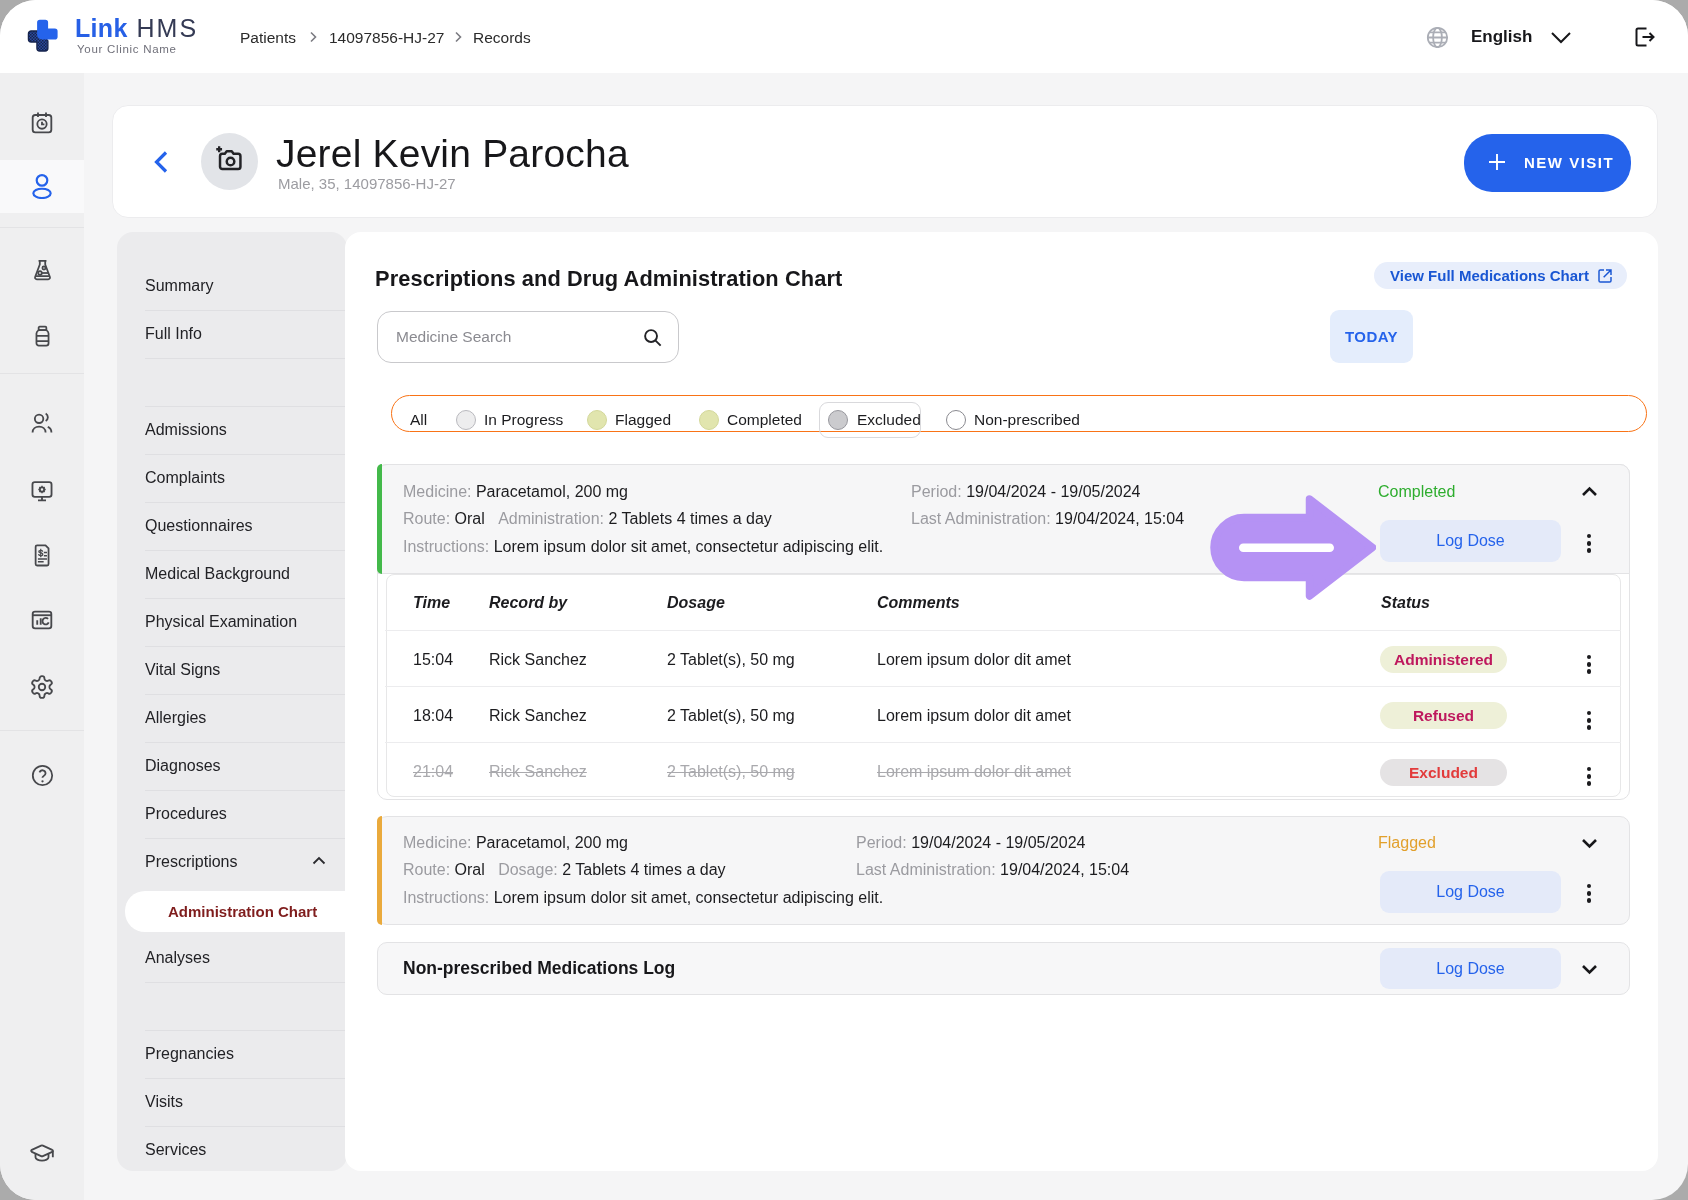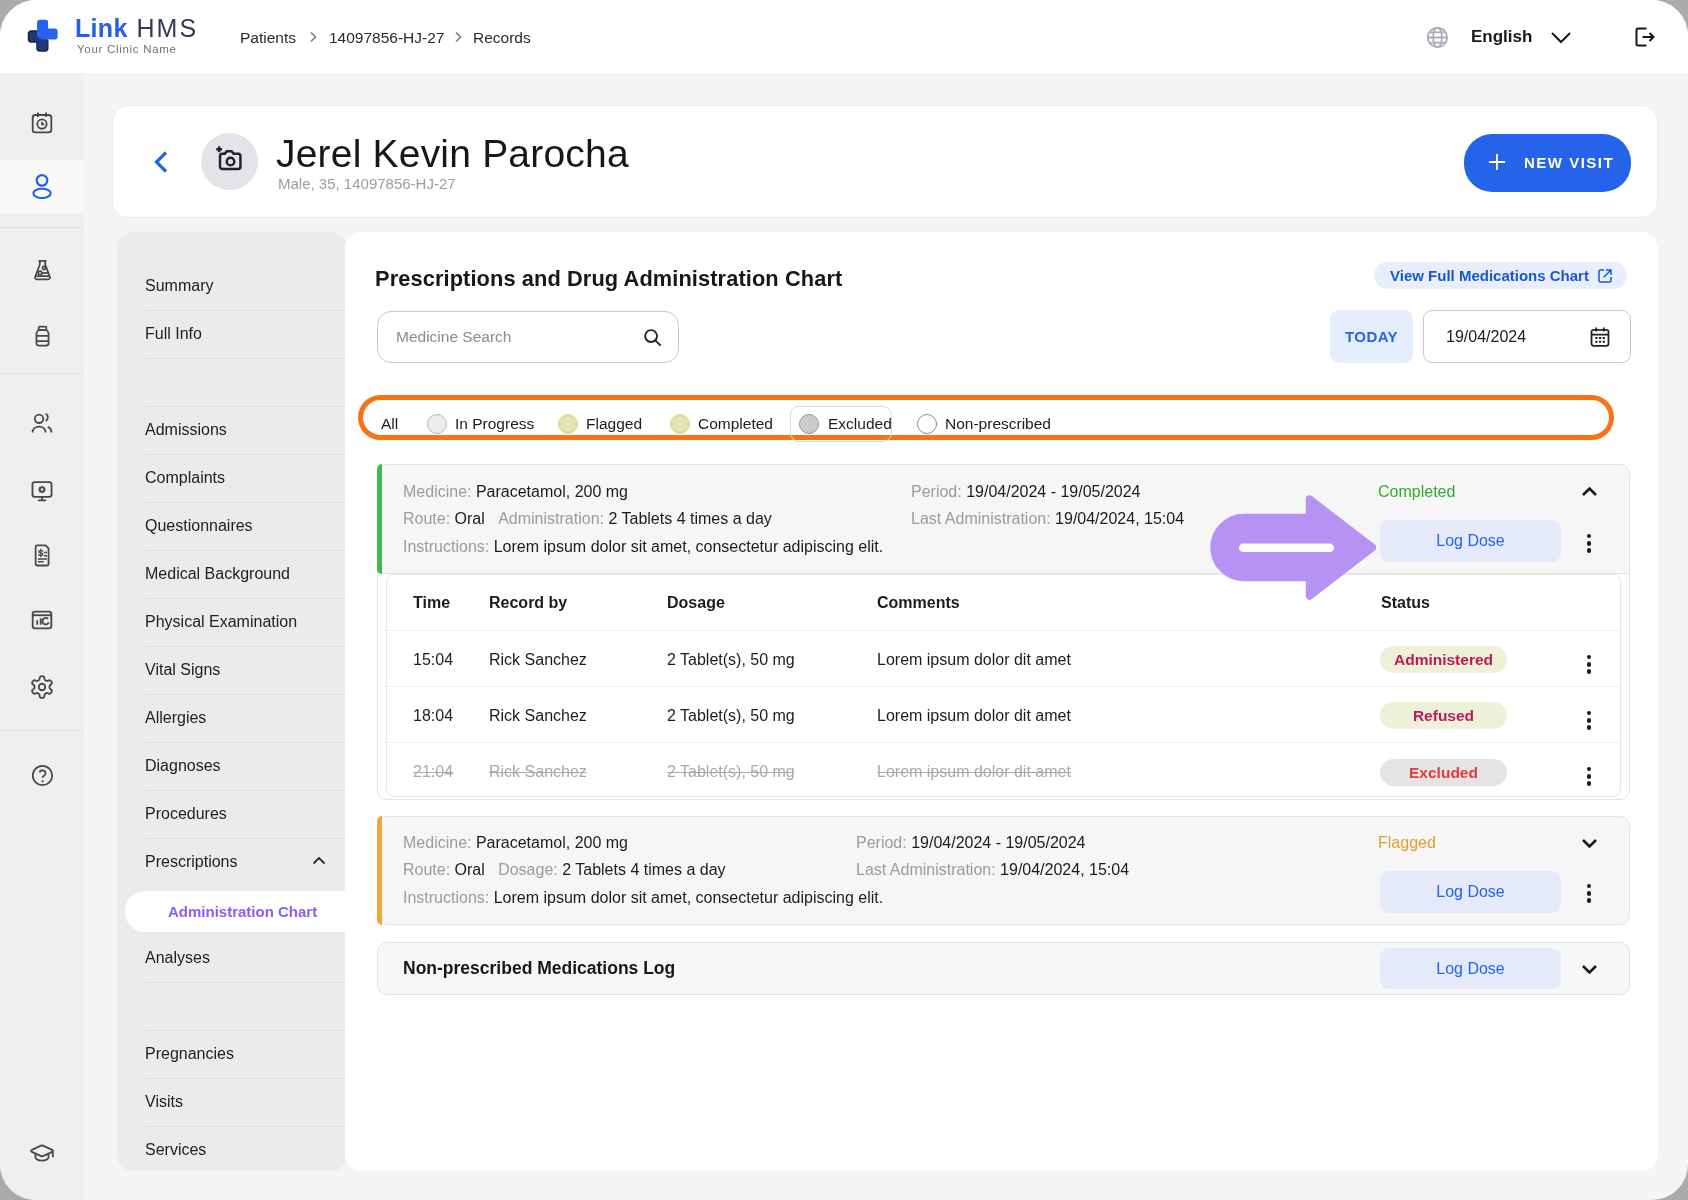--- a/index.html
+++ b/index.html
@@ -19,45 +19,45 @@
   .pcard { position:absolute; left:112px; top:105px; width:1546px; height:113px; background:#fff; border-radius:16px; border:1px solid #ececee; }
   .avatar { position:absolute; left:201px; top:133px; width:57px; height:57px; border-radius:50%; background:#e2e4e8; }
   .pname { position:absolute; left:276px; top:132px; font-size:39px; color:#17171a; letter-spacing:0.2px; }
   .psub { position:absolute; left:278px; top:175px; font-size:15px; color:#9c9ca1; }
   .newvisit { position:absolute; left:1464px; top:134px; width:167px; height:58px; border-radius:28px; background:#2563eb; color:#fff; font-size:15px; font-weight:700; letter-spacing:1.5px; }
   
   .menu { position:absolute; left:117px; top:232px; width:230px; height:939px; background:#ebebed; border-radius:16px; }
   .mi { position:absolute; left:145px; width:200px; height:48px; line-height:48px; font-size:16px; color:#222226; }
   .mi-line { position:absolute; left:145px; width:202px; height:1px; background:#dfdfe2; }
   .mi-active { position:absolute; left:125px; top:891px; width:222px; height:41px; background:#ffffff; border-radius:20px 0 0 20px; }
-  .mi-active span { position:absolute; left:43px; top:0; line-height:41px; font-size:15px; font-weight:700; color:#8b5cf6; }
+  .mi-active span { position:absolute; left:43px; top:0; line-height:41px; font-size:15px; font-weight:700; color:#7f1d1d; }
   
   .main { position:absolute; left:345px; top:232px; width:1313px; height:939px; background:#ffffff; border-radius:16px; }
   .h1 { position:absolute; left:375px; top:266px; font-size:21.8px; font-weight:700; color:#17171a; letter-spacing:0.1px;}
   .viewfull { position:absolute; left:1374px; top:262px; height:27px; border-radius:13.5px; background:#e8eefb; color:#1956d3; font-size:15px; font-weight:700; padding:0 14px 0 16px; display:flex; align-items:center; gap:8px; }
   .search { position:absolute; left:377px; top:311px; width:302px; height:52px; border:1px solid #c9c9cc; border-radius:14px; background:#fff; }
   .search span { position:absolute; left:18px; top:16px; font-size:15.5px; color:#8a8a90; }
   .today { position:absolute; left:1330px; top:310px; width:83px; height:53px; border-radius:9px; background:#e4edfc; color:#2563eb; font-size:15px; font-weight:700; display:flex; align-items:center; justify-content:center; letter-spacing:0.4px; }
   .datebox { position:absolute; left:1423px; top:310px; width:208px; height:53px; border:1px solid #c9c9cc; border-radius:9px; background:#fff; }
   .datebox span { position:absolute; left:22px; top:17px; font-size:16px; color:#1c1c1f; }
-  .filters { position:absolute; left:358px; top:395px; width:1256px; height:45px; border:5px solid #f97316; border-radius:24.5px; background:#fff; }
+  .filters { position:absolute; left:391px; top:395px; width:1256px; height:37px; border:1px solid #f97316; border-radius:24.5px; background:#fff; }
   .radio { position:absolute; top:14px; width:20px; height:20px; border-radius:50%; }
   .flabel { position:absolute; top:15px; font-size:15.5px; color:#1c1c1f; }
   
   .card { position:absolute; left:377px; width:1253px; border:1px solid #e3e3e5; border-radius:10px; background:#f6f6f7; }
   .gline { position:absolute; left:403px; font-size:16px; color:#9b9ba0; }
   .gline b { font-weight:400; color:#1c1c1f; }
   .stat { position:absolute; left:1378px; font-size:16px; font-weight:500; }
   .logdose { position:absolute; left:1380px; width:181px; height:42px; border-radius:9px; background:#e4eaf9; color:#2563eb; font-size:16px; font-weight:500; display:flex; align-items:center; justify-content:center; }
   .kebab { position:absolute; left:1584px; width:10px; }
   .kebab i { display:block; width:4.6px; height:4.6px; border-radius:50%; background:#1b1b1e; margin:2.7px auto; }
   
   .tline { position:absolute; left:385px; width:1236px; height:1px; background:#ececee; }
   .tcell { position:absolute; font-size:16px; color:#1c1c1f; }
-  .thead { font-weight:700; }
+  .thead { font-weight:700;font-style:italic; }
   .pill { position:absolute; left:1380px; width:127px; height:27px; border-radius:13.5px; font-size:15.5px; font-weight:700; display:flex; align-items:center; justify-content:center; }
   .strike { color:#a9a9ad; text-decoration:line-through; }
 </style>
 </head>
 <body>
 <div class="app">
 
   <div class="topbar">
     <svg class="icon" style="left:27px;top:19px" width="32" height="36" viewBox="0 0 32 36">
       <defs>
@@ -228,28 +228,20 @@
       </svg>
   </div>
   <div class="search">
       <span>Medicine Search</span>
     <svg class="abs" style="left:263px;top:14px" width="23" height="23" viewBox="0 0 24 24" fill="none" stroke="#232327" stroke-width="2">
         <circle cx="10.5" cy="10.5" r="6.2"></circle>
         <path d="M15.2 15.2 20.5 20.5"></path>
       </svg>
   </div>
   <div class="today">TODAY</div>
-  <div class="datebox">
-      <span>19/04/2024</span>
-    <svg class="abs" style="left:164px;top:14px" width="24" height="24" viewBox="0 0 24 24" fill="none" stroke="#232327" stroke-width="1.8">
-      <rect x="3.5" y="4.8" width="17" height="16" rx="2"></rect>
-        <path d="M8.2 2.6v4M15.8 2.6v4M3.5 9.6h17"></path>
-      <path d="M7.3 13h2.2M11 13h2.2M14.7 13h2.2M7.3 16.8h2.2M11 16.8h2.2M14.7 16.8h2.2" stroke-width="1.9"></path>
-    </svg>
-  </div>
 
   <div class="filters">
     <div class="flabel" style="left:18px">All</div>
     <div class="radio" style="left:64px;background:#ededee;border:1.5px solid #b9b9be"></div>
     <div class="flabel" style="left:92px">In Progress</div>
     <div class="radio" style="left:195px;background:#e1e5ae;border:1.5px solid #d3d89a"></div>
     <div class="flabel" style="left:223px">Flagged</div>
     <div class="radio" style="left:307px;background:#e1e5ae;border:1.5px solid #d3d89a"></div>
     <div class="flabel" style="left:335px">Completed</div>
     <div class="abs" style="left:427px;top:6px;width:102px;height:36px;border:1px solid #d9d9dc;border-radius:9px"></div>

